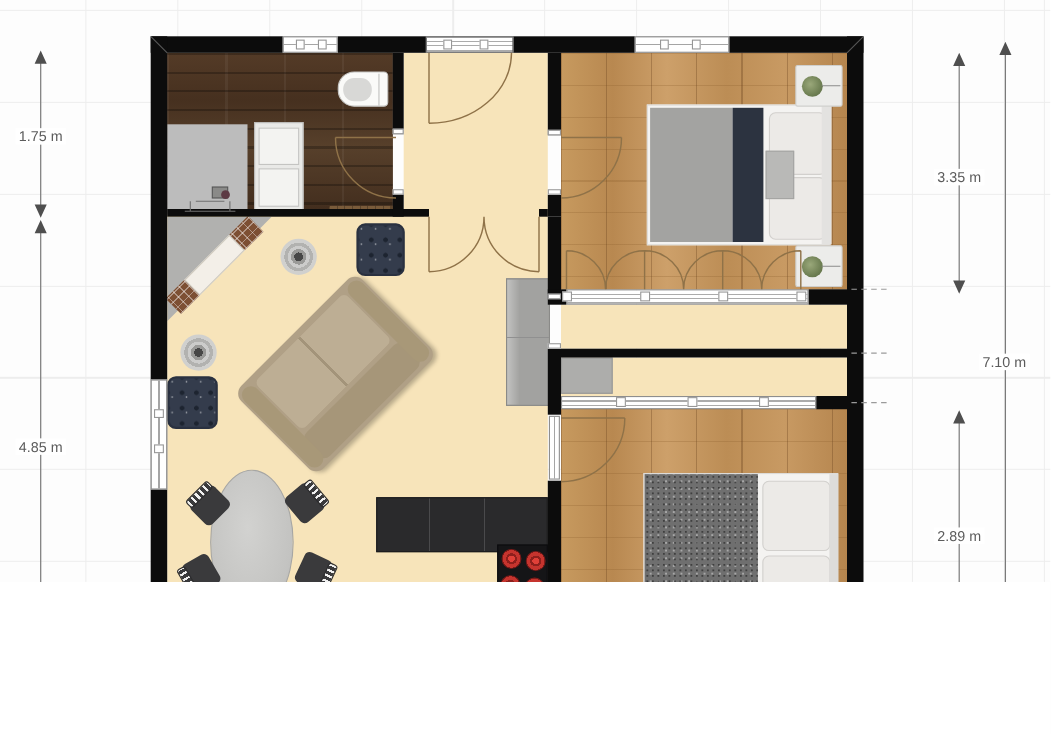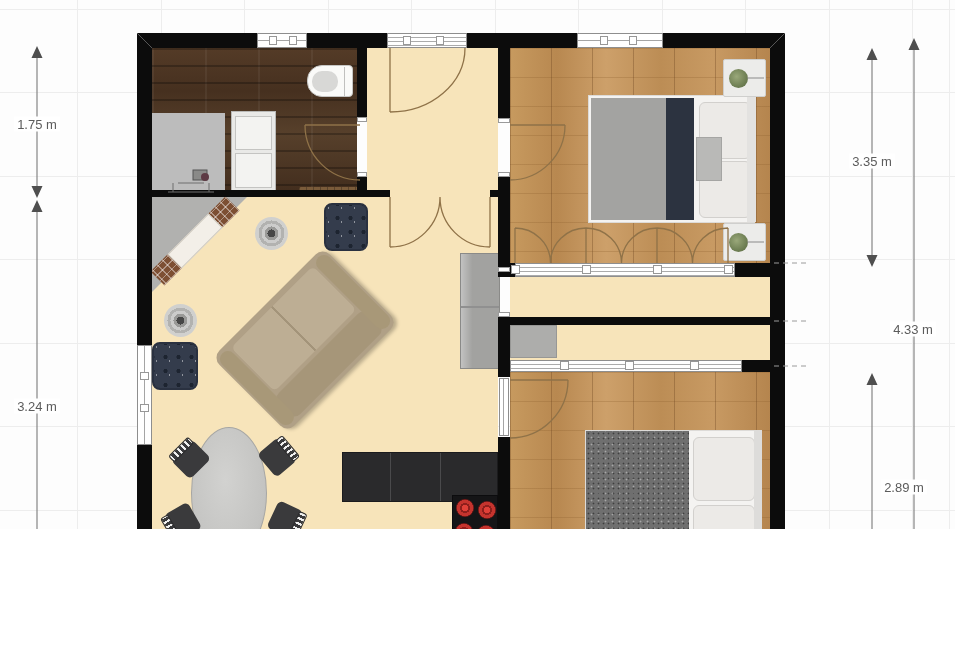--- a/index.html
+++ b/index.html
@@ -267,18 +267,18 @@
     <g fill="#4f4f4f" stroke="none">
       <path d="M37 46 L31.5 58 L42.5 58 Z M37 198 L31.5 186 L42.5 186 Z"></path>
       <path d="M37 200 L31.5 212 L42.5 212 Z M37 602 L31.5 590 L42.5 590 Z"></path>
       <path d="M872 48 L866.5 60 L877.5 60 Z M872 267 L866.5 255 L877.5 255 Z"></path>
       <path d="M872 373 L866.5 385 L877.5 385 Z M872 618 L866.5 606 L877.5 606 Z"></path>
       <path d="M914 38 L908.5 50 L919.5 50 Z M914 620 L908.5 608 L919.5 608 Z"></path>
     </g>
   </svg>
 
   <div class="dim-label" style="left:37px;top:124px;">1.75 m</div>
-  <div class="dim-label" style="left:37px;top:406px;">3.24 m</div>
+  <div class="dim-label" style="left:37px;top:406px;">4.85 m</div>
   <div class="dim-label" style="left:872px;top:161px;">3.35 m</div>
-  <div class="dim-label" style="left:872px;top:487px;margin-left:32px;">2.89 m</div>
-  <div class="dim-label" style="left:913px;top:329px;">4.33 m</div>
+  <div class="dim-label" style="left:872px;top:487px;">2.89 m</div>
+  <div class="dim-label" style="left:913px;top:329px;">7.10 m</div>
 
 </div>
 
 </body></html>

